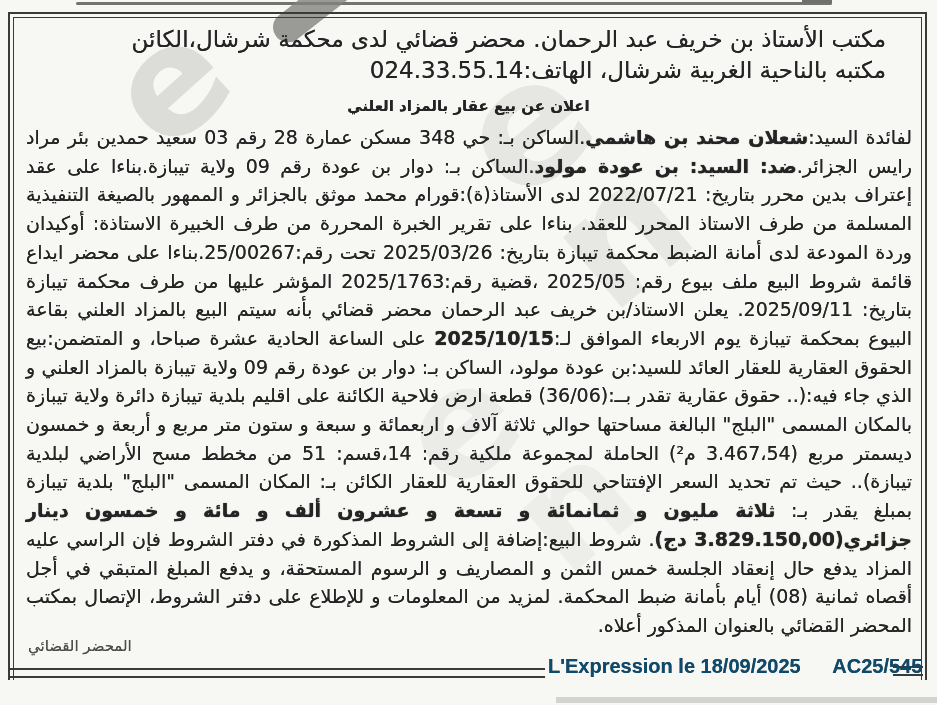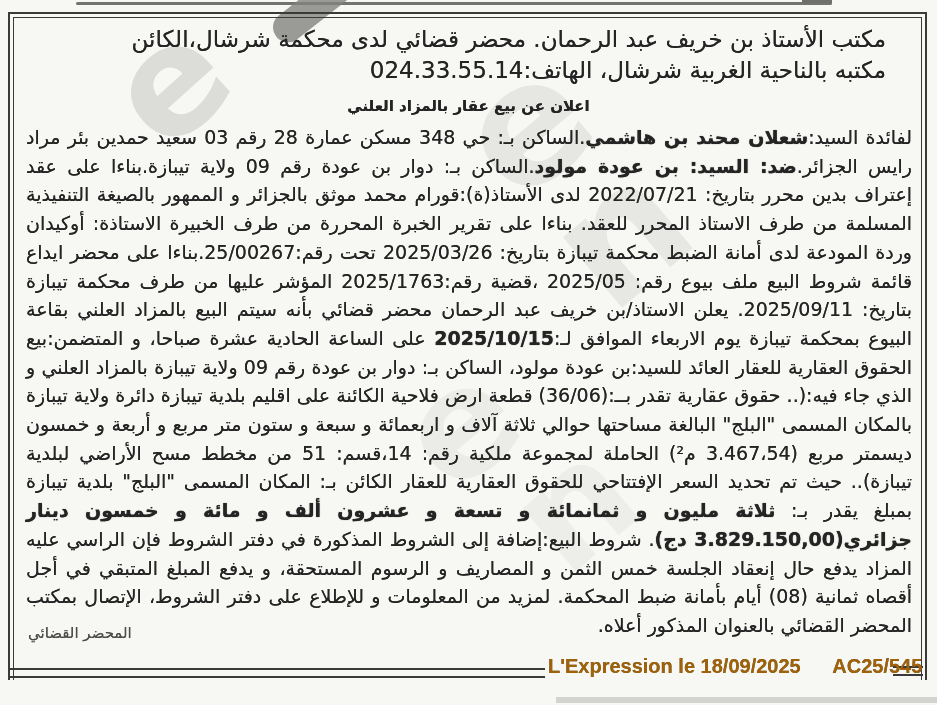--- a/index.html
+++ b/index.html
@@ -55,29 +55,29 @@
   }
   .body-text{
     position:absolute;left:26px;top:123px;width:886px;
     direction:rtl;text-align:justify;text-justify:inter-word;
     font-size:19px;line-height:28.7px;
     text-shadow:0 0 .5px rgba(40,40,40,.85);
     z-index:2;
   }
   .body-text b{text-shadow:0 0 .8px rgba(20,20,20,.95);}
   .signature{
-    position:absolute;left:28px;top:624px;
+    position:absolute;left:28px;top:637px;
     direction:rtl;font-size:15px;color:#4c4c4a;
     text-shadow:0 0 .5px rgba(70,70,70,.8);
     z-index:2;
   }
   .footer{
     position:absolute;left:548px;top:655px;width:360px;
     font-family:"Liberation Sans","DejaVu Sans",sans-serif;
-    font-size:20px;font-weight:bold;color:#a16207;
+    font-size:20px;font-weight:bold;color:#0c4a6e;
     white-space:nowrap;z-index:2;
     text-shadow:0 0 .5px rgba(50,50,50,.8);
   }
   .footer .ref{margin-left:26px;}
 </style>
 </head>
 <body>
 
 <div class="page">
 

